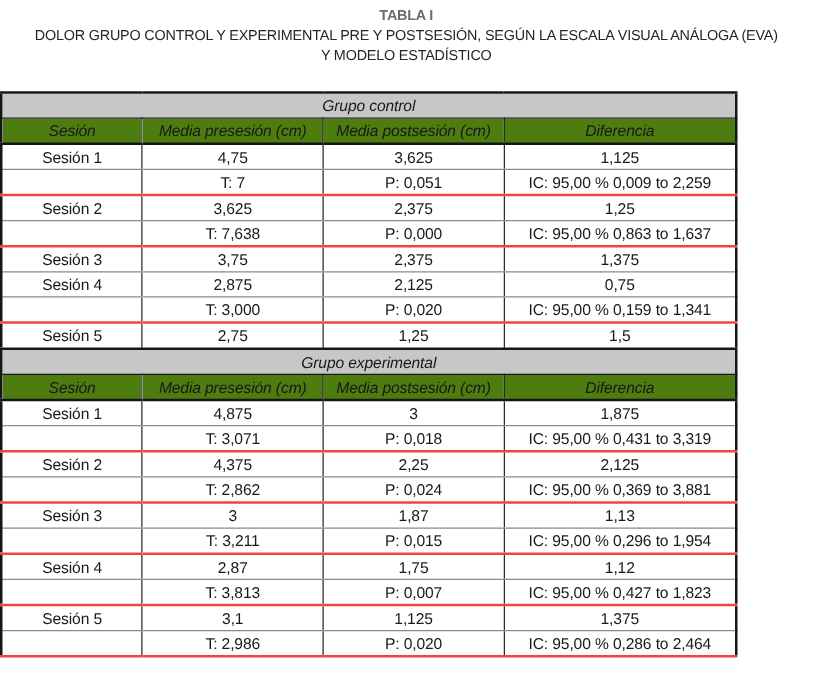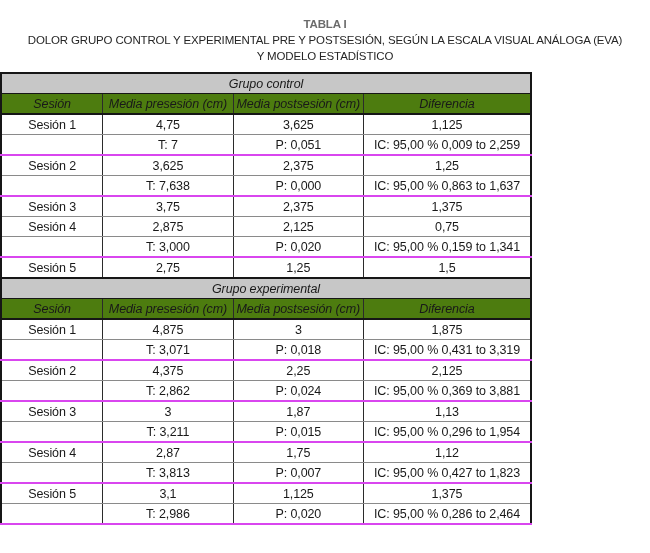--- a/index.html
+++ b/index.html
@@ -6,40 +6,40 @@
     margin: 0;
     padding: 0;
     width: 650px;
     height: 553px;
     background: #ffffff;
     font-family: "Liberation Sans", sans-serif;
     overflow: hidden;
   }
   .title-block {
     text-align: center;
-    padding-top: 16px;
+    padding-top: 5px;
     line-height: 16px;
     letter-spacing: -0.15px;
   }
   .title-main {
     font-size: 11.5px;
     font-weight: bold;
     color: #6b6b6b;
   }
   .title-caption {
     font-size: 11.5px;
     font-weight: normal;
     color: #262626;
   }
   table.data {
-    width: 532px;
+    width: 590px;
     border-collapse: collapse;
     table-layout: fixed;
     border: 2px solid #161616;
-    margin-top: 8px;
+    margin-top: 20px;
   }
   table.data td {
     font-size: 12.5px;
     color: #191919;
     text-align: center;
     height: 19px;
     padding: 0 2px;
     overflow: hidden;
     white-space: nowrap;
     letter-spacing: -0.1px;
@@ -55,21 +55,21 @@
   }
   tr.heads td {
     background: #4d7c0f;
     font-style: italic;
     border-bottom: 2px solid #161616;
   }
   tr.val td {
     border-bottom: 1px solid #8a8a8a;
   }
   tr.stat td {
-    border-bottom: 2px solid #d946ef;
+    border-bottom: 2px solid #ef4444;
   }
 </style>
 </head>
 <body>
 
 <div class="title-block">
   <div class="title-main">TABLA I</div>
   <div class="title-caption">DOLOR GRUPO CONTROL Y EXPERIMENTAL PRE Y POSTSESIÓN, SEGÚN LA ESCALA VISUAL ANÁLOGA (EVA)</div>
   <div class="title-caption">Y MODELO ESTADÍSTICO</div>
 </div>

